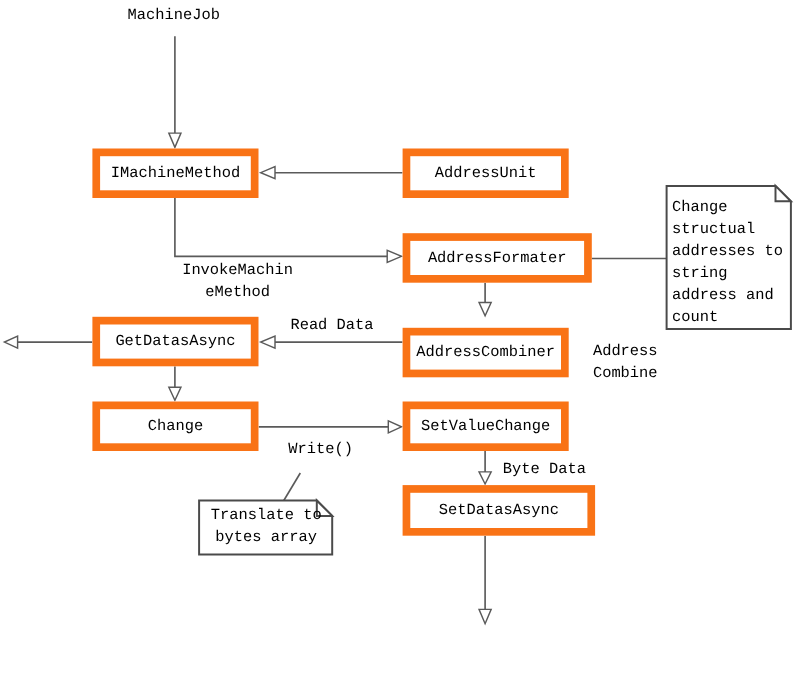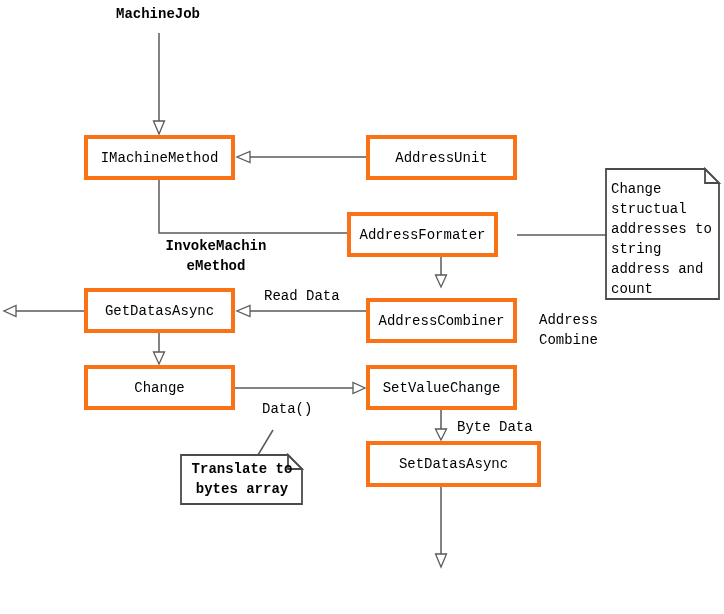--- a/index.html
+++ b/index.html
@@ -9,34 +9,34 @@
     background:#ffffff;
     font-family:"Liberation Mono","DejaVu Sans Mono",monospace;
     color:#000;
     overflow:hidden;
   }
   #wires{position:absolute;left:0;top:0;width:724px;height:614px;}
   .node{
     position:absolute;
     box-sizing:border-box;
     background:#ffffff;
-    border:4px solid #f97316;
+    border:7px solid #f97316;
     display:flex;align-items:center;justify-content:center;
     font-size:14px;
     letter-spacing:0;
     white-space:nowrap;
   }
   .lbl{
     position:absolute;
     font-size:14px;
     line-height:20px;
     white-space:pre-line;
     text-align:right;
   }
-  .center{text-align:center;font-weight:bold;}
+  .center{text-align:center;}
   .note-text{
     position:absolute;
     font-size:14px;
     line-height:20px;
     white-space:pre-line;
   }
 </style>
 </head>
 <body>
 
@@ -92,21 +92,21 @@
   </svg>
 
   <div class="node" style="left:84px;top:135px;width:151px;height:45px">
     <span>IMachineMethod</span>
   </div>
 
   <div class="node" style="left:366px;top:135px;width:151px;height:45px">
     <span>AddressUnit</span>
   </div>
 
-  <div class="node" style="left:347px;top:212px;width:151px;height:45px">
+  <div class="node" style="left:366px;top:212px;width:172px;height:45px">
     <span>AddressFormater</span>
   </div>
 
   <div class="node" style="left:366px;top:298px;width:151px;height:45px">
     <span>AddressCombiner</span>
   </div>
 
   <div class="node" style="left:84px;top:288px;width:151px;height:45px">
     <span>GetDatasAsync</span>
   </div>
@@ -136,18 +136,18 @@
   <div class="lbl center" style="left:108px;top:4px;width:100px">MachineJob</div>
 
   <div class="lbl center" style="left:156px;top:236px;width:120px">InvokeMachin
 eMethod</div>
 
   <div class="lbl" style="left:264px;top:286px">Read Data</div>
 
   <div class="lbl" style="left:539px;top:310px">Address
 Combine</div>
 
-  <div class="lbl" style="left:262px;top:399px">Data()</div>
+  <div class="lbl" style="left:262px;top:399px">Write()</div>
 
   <div class="lbl" style="left:457px;top:417px">Byte Data</div>
 
 
 </div>
 
 </body></html>

